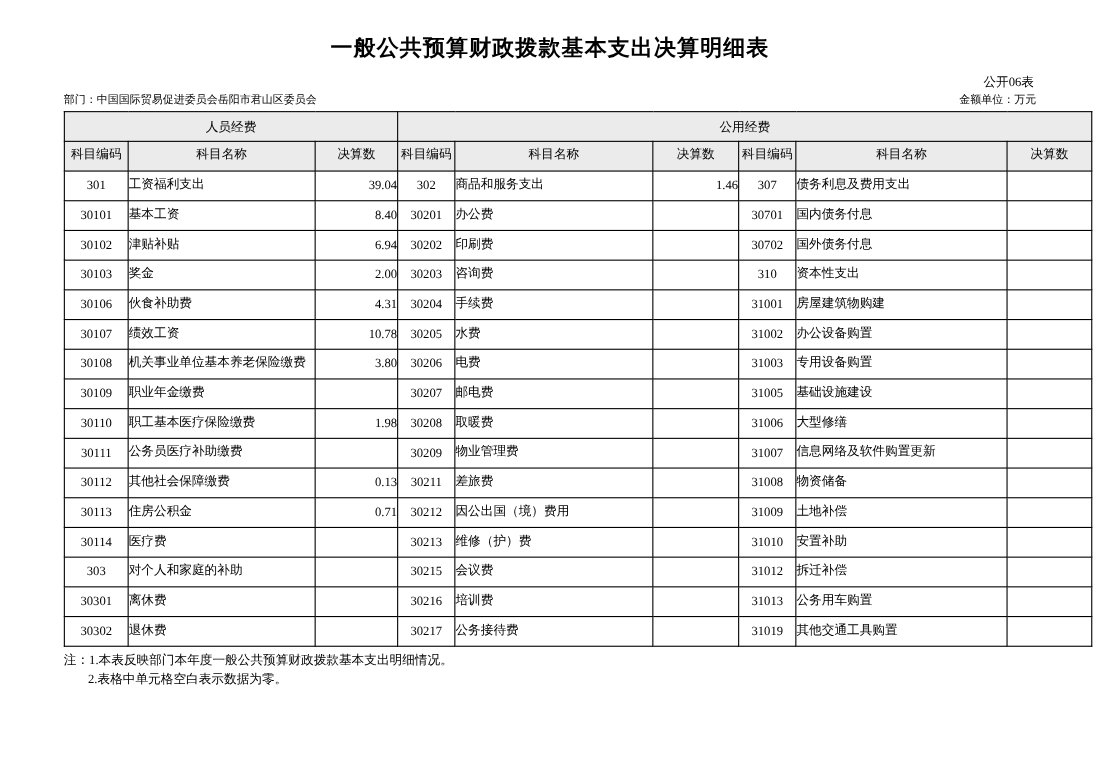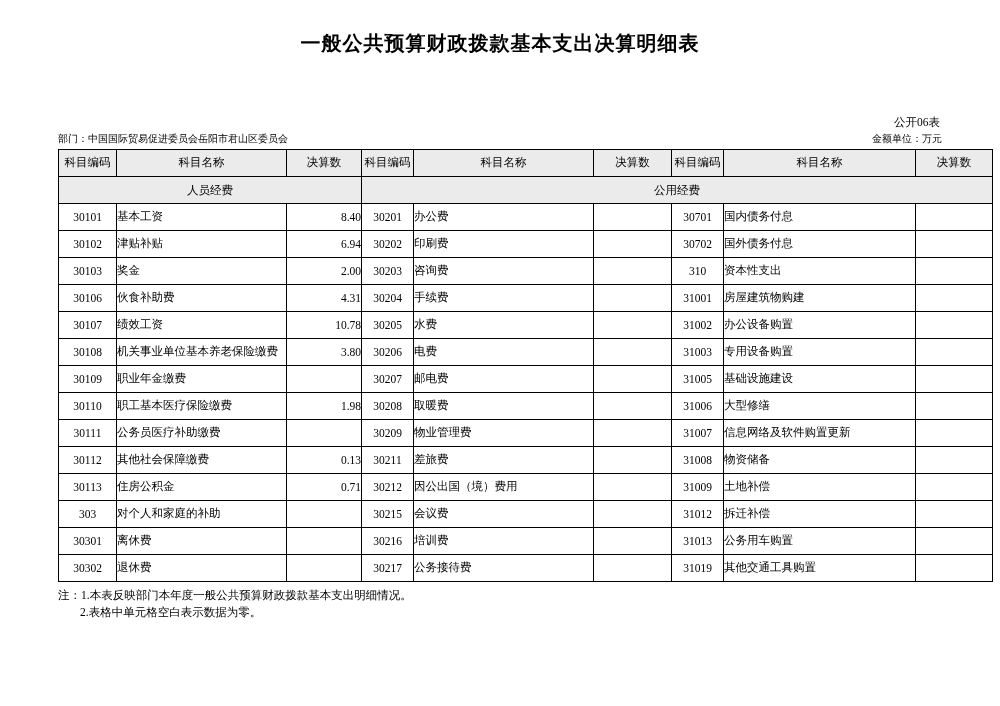--- a/index.html
+++ b/index.html
@@ -31,21 +31,20 @@
     letter-spacing: 1px;
     padding-top: 30px;
     padding-bottom: 4px;
   }
   .meta-right {
     text-align: right;
     font-size: 11.5px;
     font-family: "Liberation Serif", "DejaVu Serif", serif;
     padding-top: 6px;
     padding-right: 2px;
-    margin-top: 48px;
   }
   .meta-row {
     display: flex;
     justify-content: space-between;
     align-items: flex-end;
     font-size: 11.5px;
     font-family: "Liberation Serif", "DejaVu Serif", serif;
     padding-bottom: 3px;
     padding-top: 2px;
   }
@@ -126,36 +125,47 @@
       <col style="width:75px">
       <col style="width:52px">
       <col style="width:180px">
       <col style="width:78px">
       <col style="width:52px">
       <col style="width:192px">
       <col style="width:77px">
     </colgroup>
     <thead>
       <tr>
+        <th class="grp-head" colspan="3">人员经费</th>
+        <th class="grp-head" colspan="6">公用经费</th>
+      </tr>
+      <tr>
         <th class="col-head">科目编码</th>
         <th class="col-head">科目名称</th>
         <th class="col-head">决算数</th>
         <th class="col-head">科目编码</th>
         <th class="col-head">科目名称</th>
         <th class="col-head">决算数</th>
         <th class="col-head">科目编码</th>
         <th class="col-head">科目名称</th>
         <th class="col-head">决算数</th>
       </tr>
-      <tr>
-        <th class="grp-head" colspan="3">人员经费</th>
-        <th class="grp-head" colspan="6">公用经费</th>
-      </tr>
     </thead>
     <tbody id="table-body">
+        <tr>
+          <td class="code">301</td>
+          <td class="name">工资福利支出</td>
+          <td class="num">39.04</td>
+          <td class="code">302</td>
+          <td class="name">商品和服务支出</td>
+          <td class="num">1.46</td>
+          <td class="code">307</td>
+          <td class="name">债务利息及费用支出</td>
+          <td class="num"></td>
+        </tr>
         <tr>
           <td class="code">30101</td>
           <td class="name">基本工资</td>
           <td class="num">8.40</td>
           <td class="code">30201</td>
           <td class="name">办公费</td>
           <td class="num"></td>
           <td class="code">30701</td>
           <td class="name">国内债务付息</td>
           <td class="num"></td>
@@ -264,20 +274,31 @@
           <td class="name">住房公积金</td>
           <td class="num">0.71</td>
           <td class="code">30212</td>
           <td class="name">因公出国（境）费用</td>
           <td class="num"></td>
           <td class="code">31009</td>
           <td class="name">土地补偿</td>
           <td class="num"></td>
         </tr>
         <tr>
+          <td class="code">30114</td>
+          <td class="name">医疗费</td>
+          <td class="num"></td>
+          <td class="code">30213</td>
+          <td class="name">维修（护）费</td>
+          <td class="num"></td>
+          <td class="code">31010</td>
+          <td class="name">安置补助</td>
+          <td class="num"></td>
+        </tr>
+        <tr>
           <td class="code">303</td>
           <td class="name">对个人和家庭的补助</td>
           <td class="num"></td>
           <td class="code">30215</td>
           <td class="name">会议费</td>
           <td class="num"></td>
           <td class="code">31012</td>
           <td class="name">拆迁补偿</td>
           <td class="num"></td>
         </tr>

